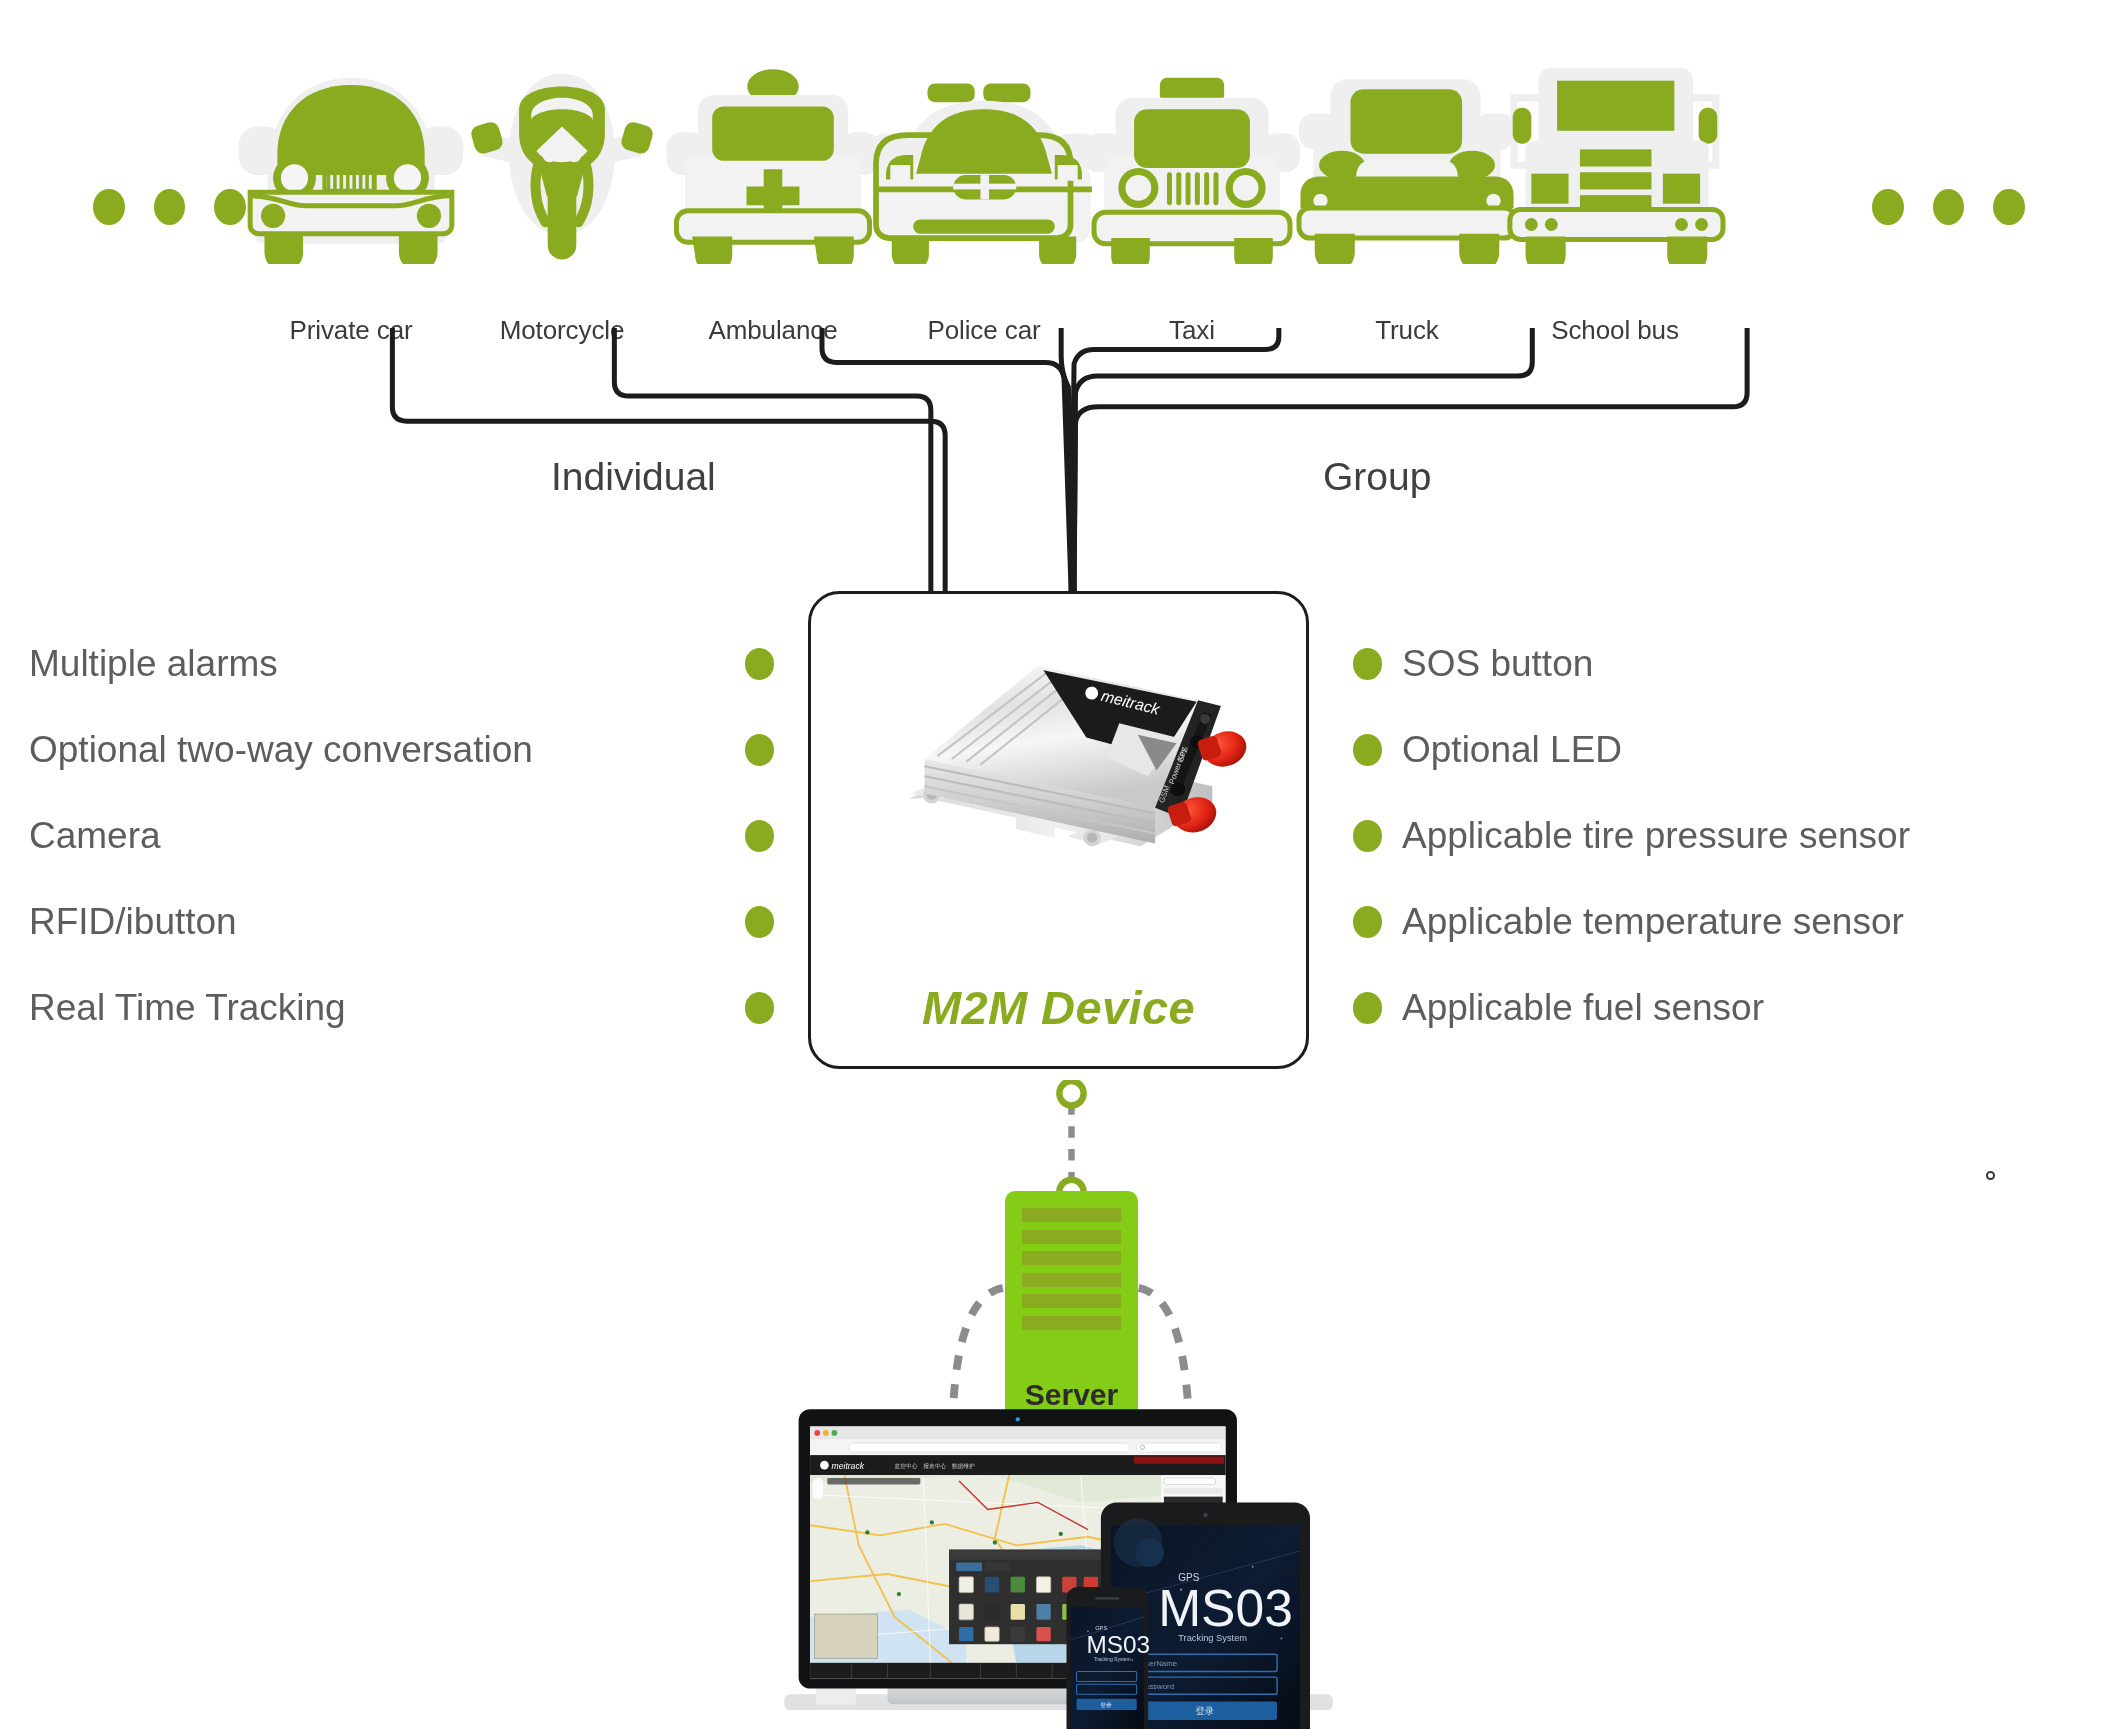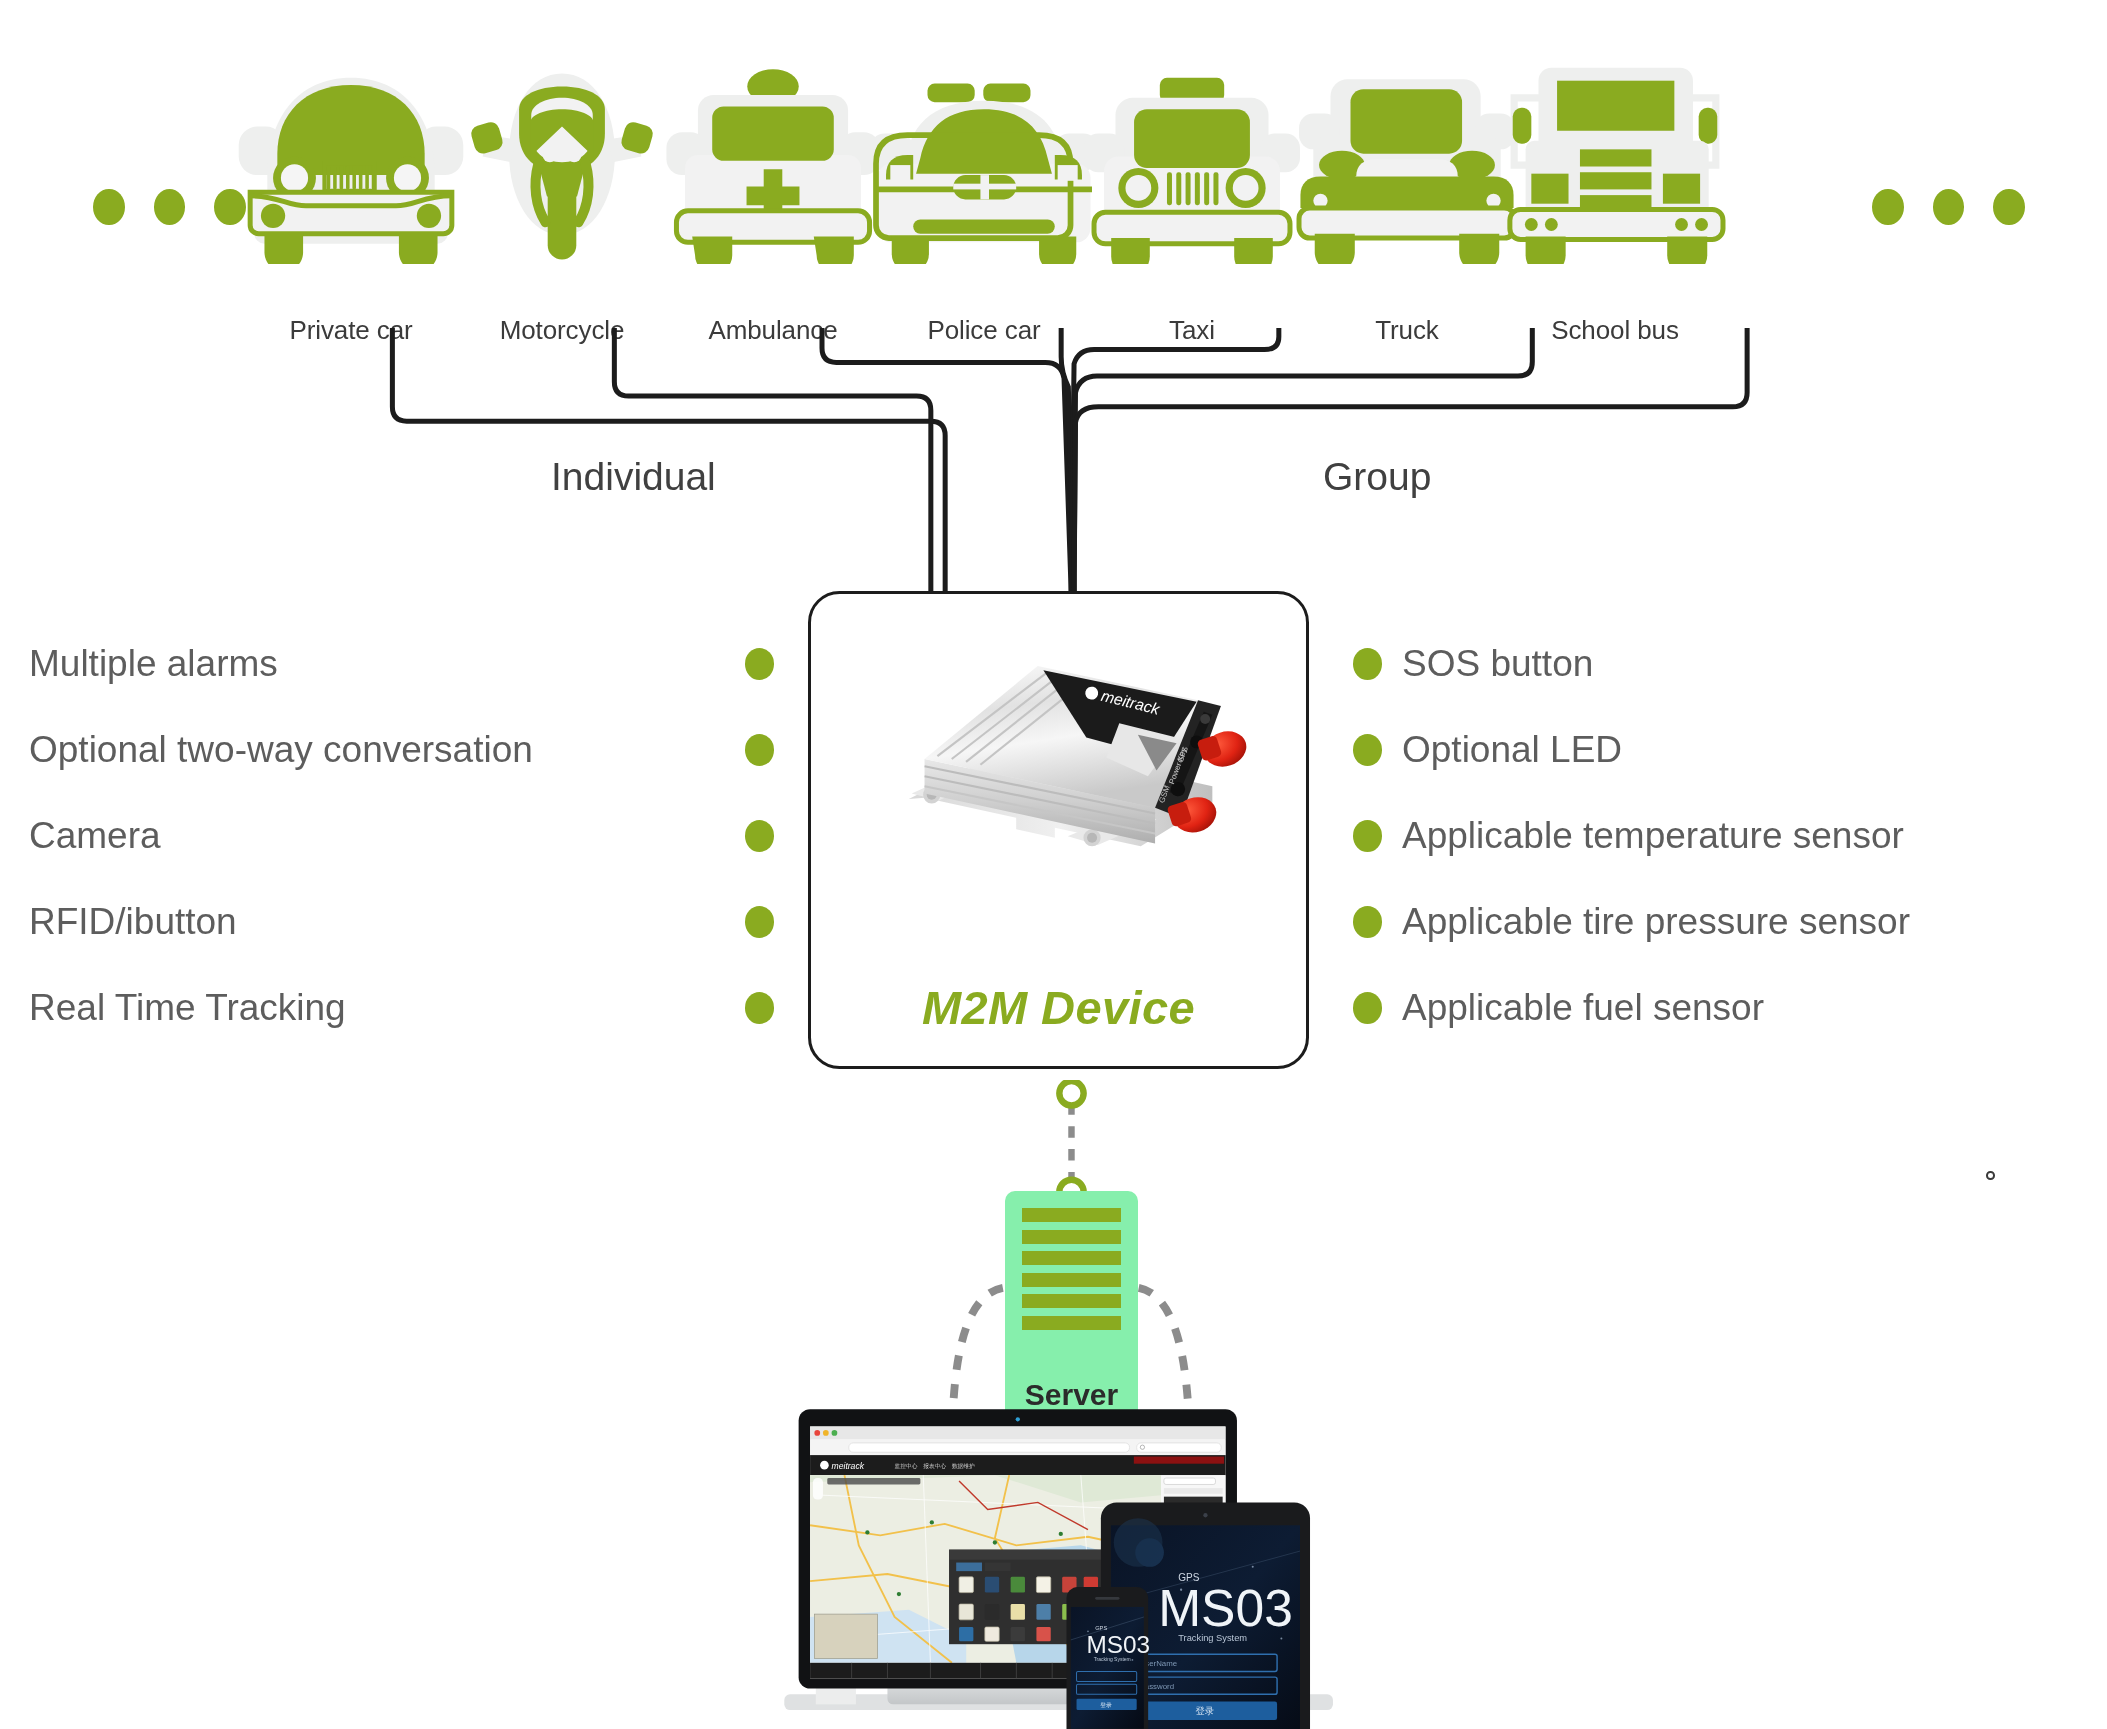--- a/index.html
+++ b/index.html
@@ -49,21 +49,21 @@
   .bullet{width:29px;height:31.5px;border-radius:50%;background:#8aab20;flex:0 0 auto;}
   #leftlist{left:29px;top:601px;width:745px;}
   #leftlist .frow{justify-content:space-between;}
   #leftlist .bullet{margin-left:20px;}
   #rightlist{left:1353px;top:601px;width:723px;}
   #rightlist .frow{justify-content:flex-start;}
   #rightlist .bullet{margin-right:20px;}
 
   
   #server{position:absolute;left:1005px;top:1171px;width:133px;height:182px;}
-  #serverbody{position:absolute;left:0;top:0;width:133px;height:230px;background:#86efac;border-radius:10px 10px 0 0;}
+  #serverbody{position:absolute;left:0;top:0;width:133px;height:230px;background:#84cc16;border-radius:10px 10px 0 0;}
   .sbar{position:absolute;left:17px;width:99px;height:13.6px;background:#8aab20;}
   #serverlabel{
     position:absolute;left:0;bottom:8.6px;width:133px;text-align:center;
     font-size:30px;color:#2b2b2b;font-weight:bold;
     font-family:"Liberation Sans",sans-serif;
   }
   #serverlinks{position:absolute;left:917px;top:1060px;width:329px;height:337px;}
 
   
   #devices{position:absolute;left:780px;top:1382px;width:573px;height:344px;}
@@ -316,25 +316,25 @@
     <div class="frow">
       <span class="bullet"></span>
       <span class="ftxt">SOS button</span>
     </div>
     <div class="frow">
       <span class="bullet"></span>
       <span class="ftxt">Optional LED</span>
     </div>
     <div class="frow">
       <span class="bullet"></span>
+      <span class="ftxt">Applicable tire pressure sensor</span>
+    </div>
+    <div class="frow">
+      <span class="bullet"></span>
       <span class="ftxt">Applicable temperature sensor</span>
-    </div>
-    <div class="frow">
-      <span class="bullet"></span>
-      <span class="ftxt">Applicable tire pressure sensor</span>
     </div>
     <div class="frow">
       <span class="bullet"></span>
       <span class="ftxt">Applicable fuel sensor</span>
     </div>
   </div>
 
   <div id="m2mbox">
     <svg id="devimg" viewBox="0 0 620 440">
       <defs>

